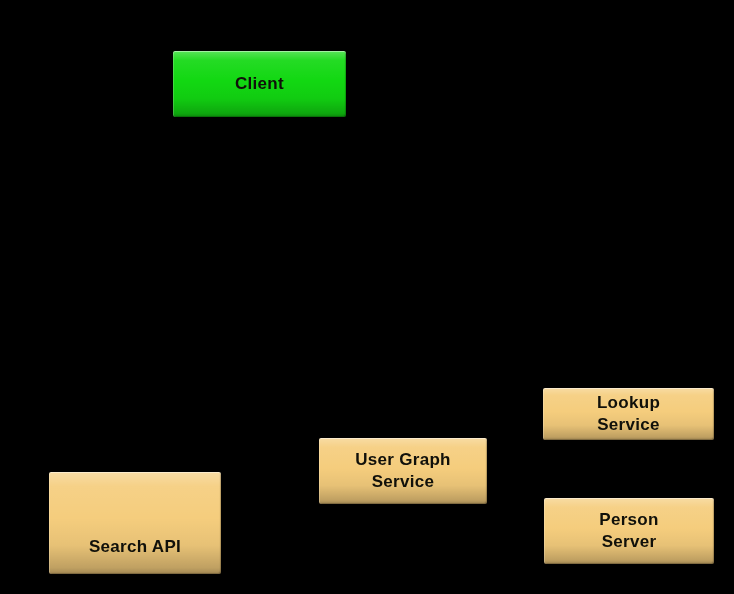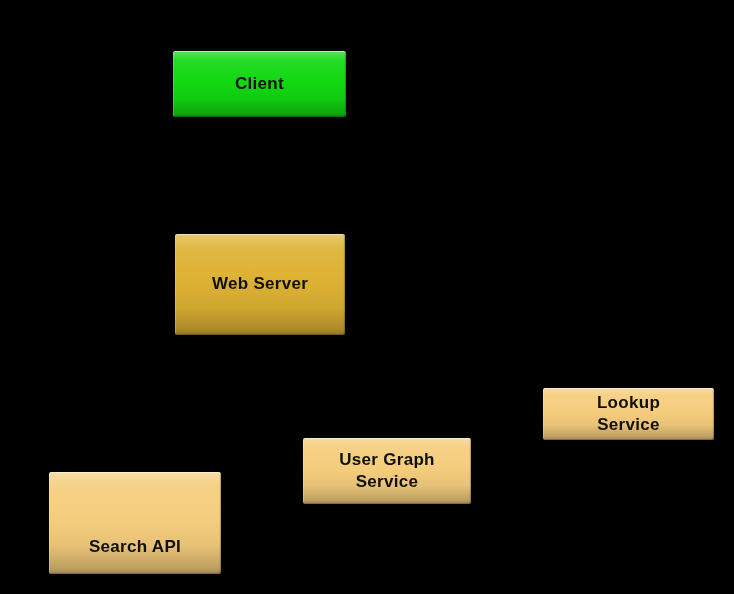--- a/index.html
+++ b/index.html
@@ -50,32 +50,33 @@
 </style>
 </head>
 <body>
 
 <div class="canvas" style="background-color: rgb(0, 0, 0);">
 
   <div class="node node-client" style="background-color: rgb(18, 216, 18);">
     <span class="label">Client</span>
   </div>
 
-  <div class="node node-web-server" style="background-color: rgb(221, 178, 51);">
-    <span class="label">Web Server</span>
-  </div>
 
   <div class="node node-search-api" style="background-color: rgb(245, 205, 125);">
     <span class="label">Search API</span>
   </div>
 
-  <div class="node node-user-graph" style="background-color: rgb(245, 205, 125);">
+  <div class="node node-user-graph" style="background-color: rgb(245, 205, 125); margin-left: 16px;">
     <span class="label">User Graph
 Service</span>
   </div>
 
   <div class="node node-lookup" style="background-color: rgb(245, 205, 125);">
     <span class="label">Lookup
 Service</span>
   </div>
 
+  <div class="node node-person" style="background-color: rgb(245, 205, 125);">
+    <span class="label">Person
+Server</span>
+  </div>
 
 </div>
 
 </body></html>

